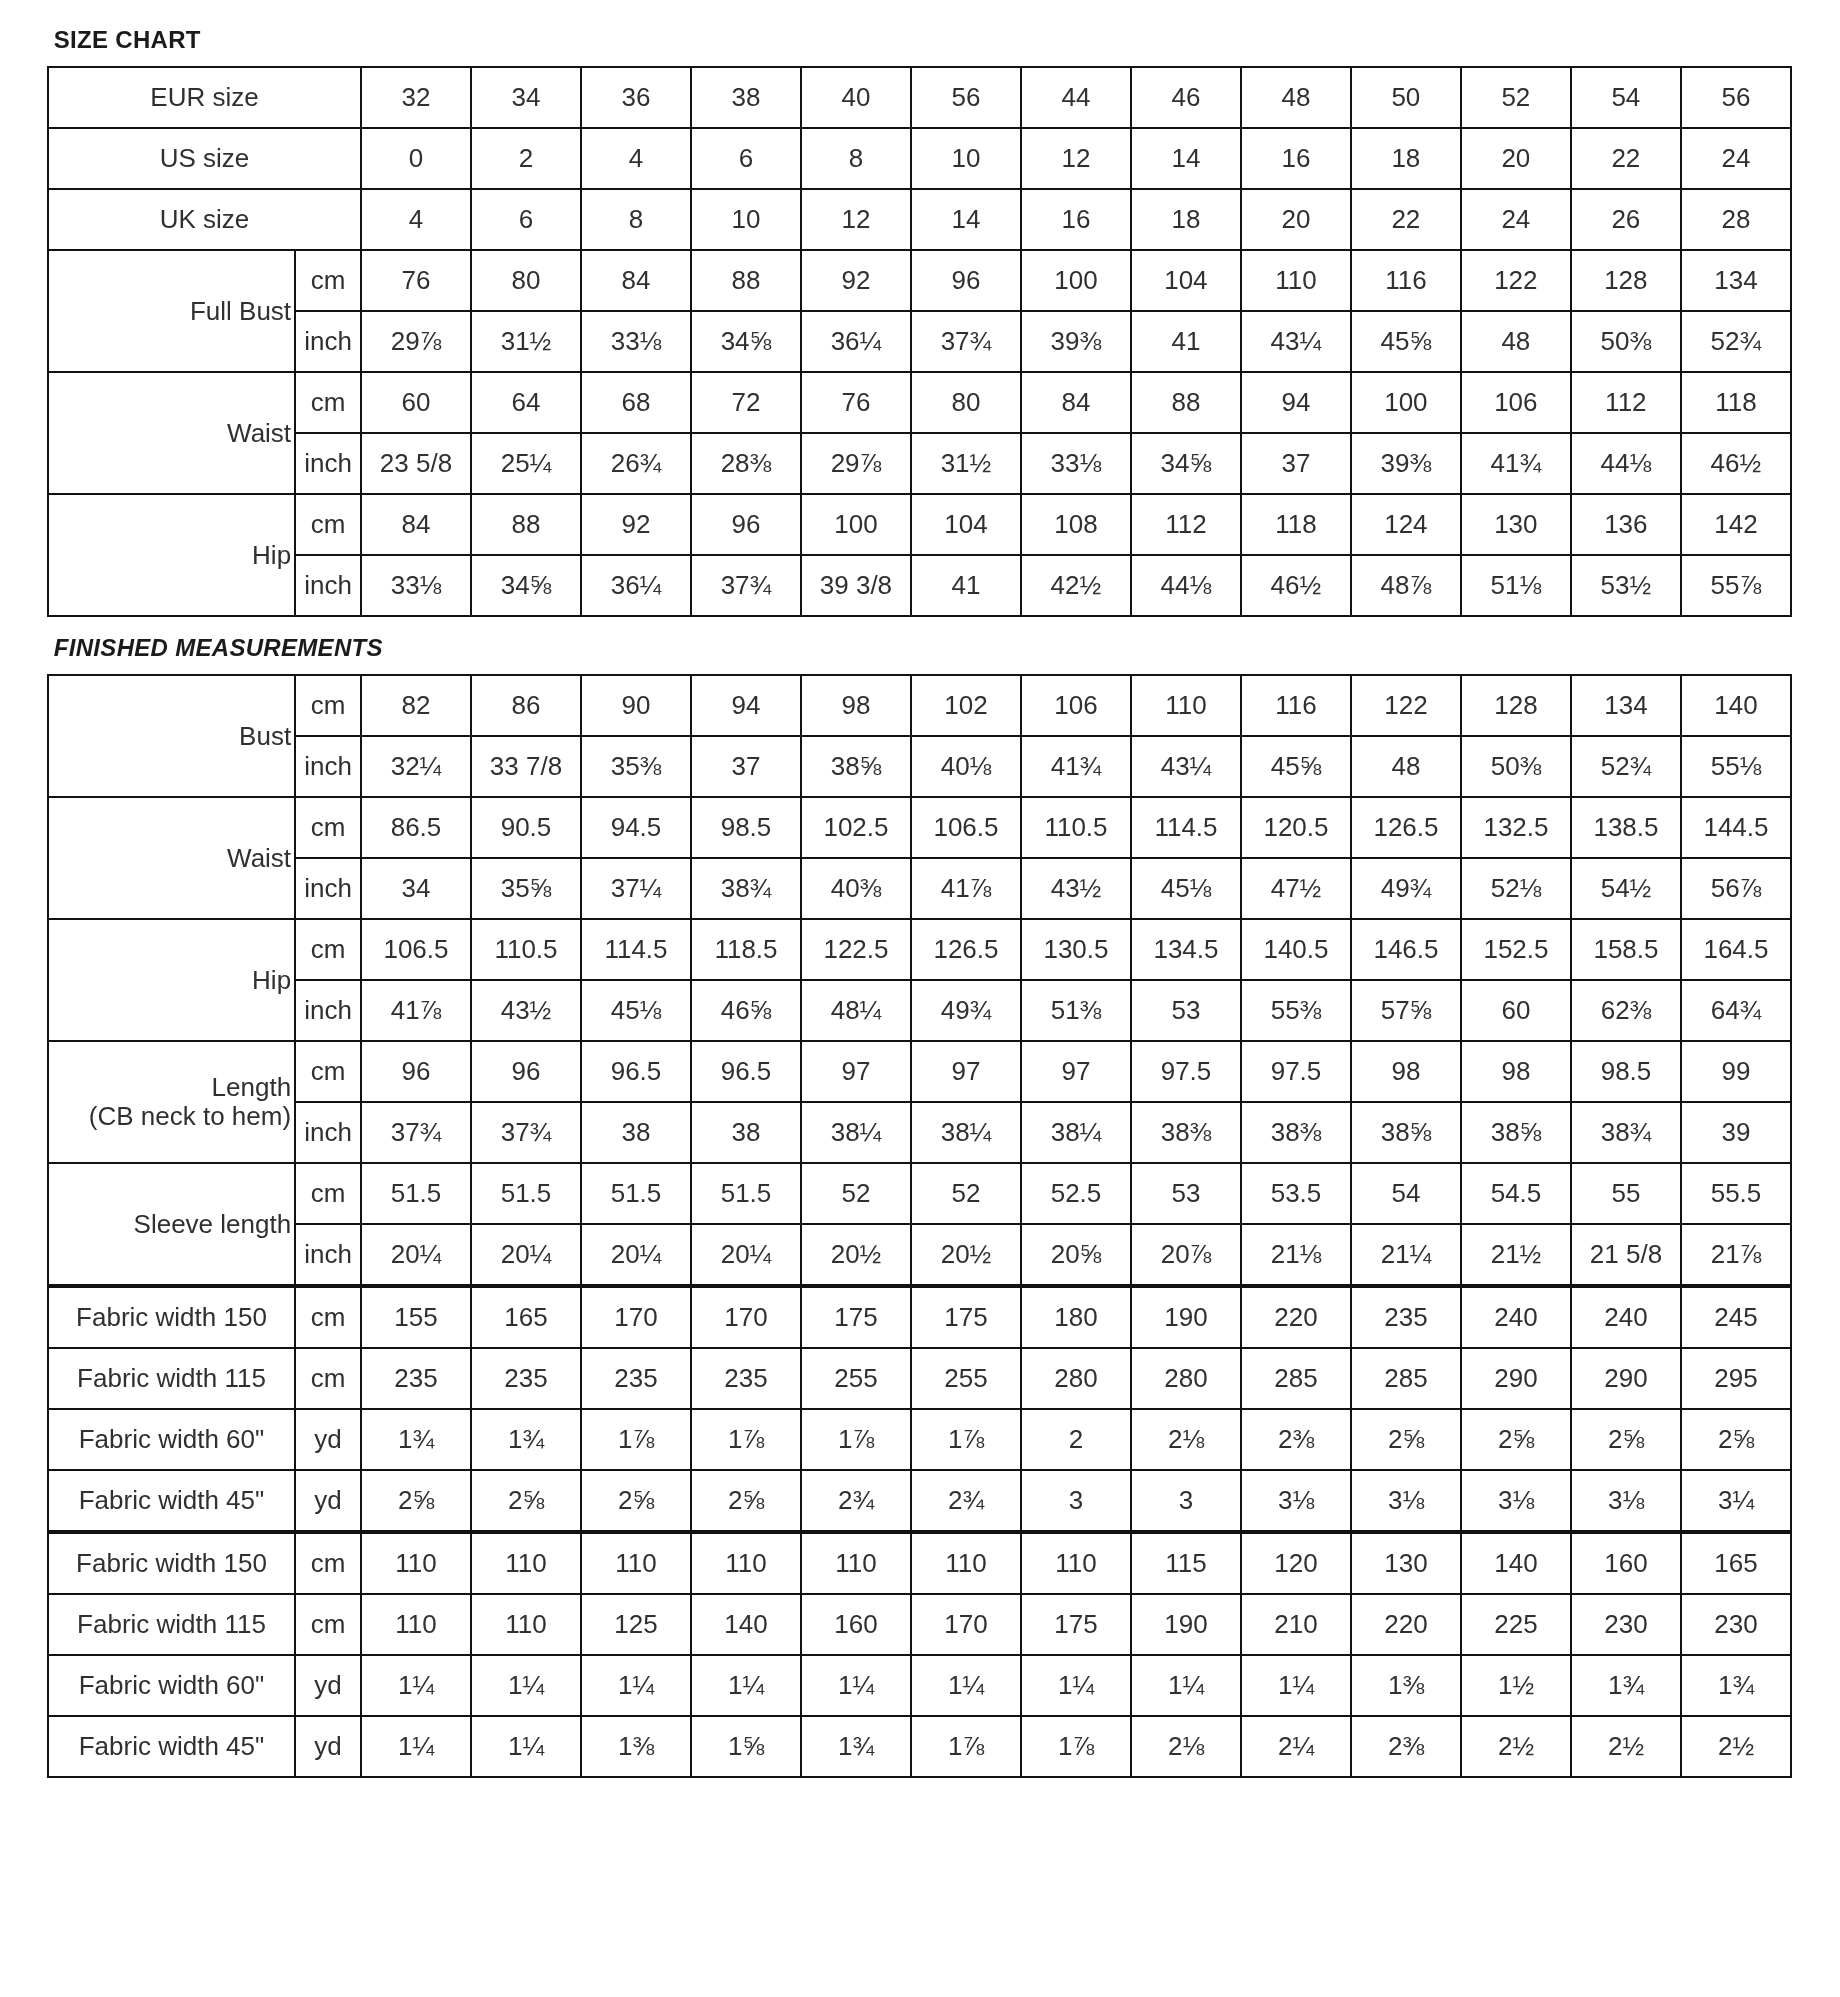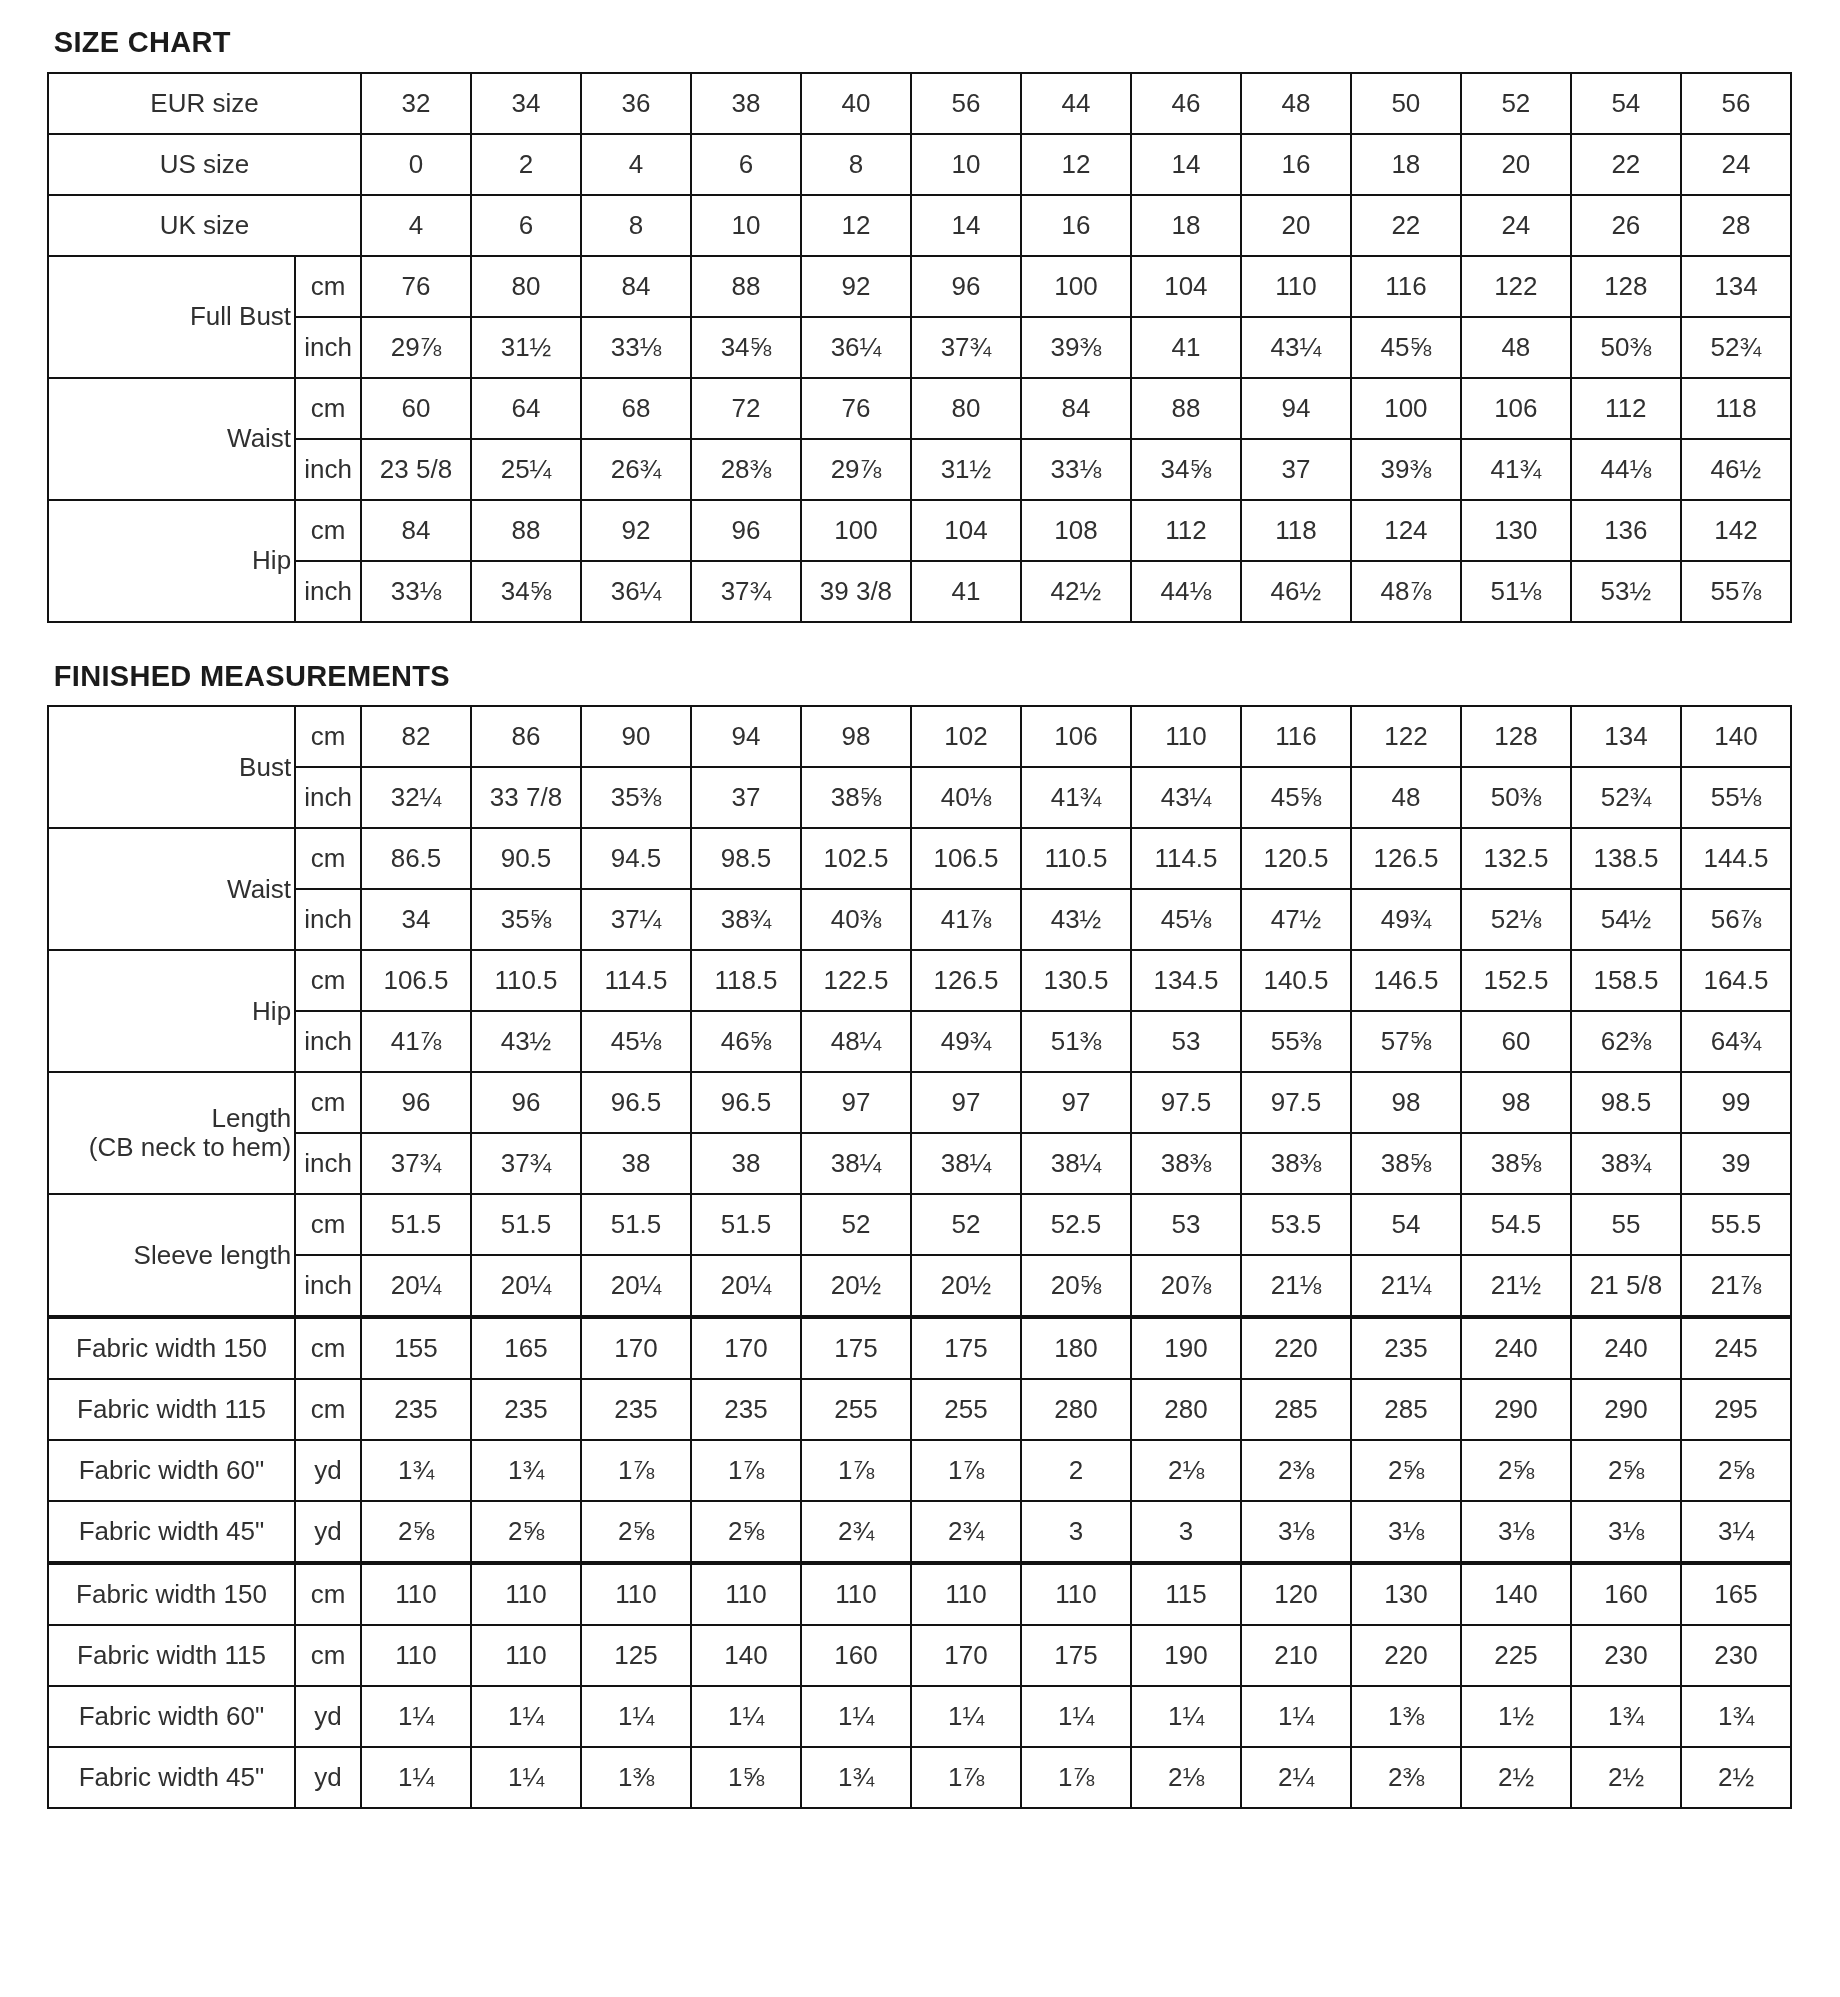--- a/index.html
+++ b/index.html
@@ -5,28 +5,28 @@
   html, body { margin: 0; padding: 0; background: #ffffff; }
   body {
     width: 1840px;
     min-height: 1997px;
     box-sizing: border-box;
     padding: 27px 48px 29px 47px;
     font-family: "Liberation Sans", sans-serif;
     color: #222222;
   }
   .section-title {
-    font-size: 29px;
+    font-size: 24px;
     font-weight: 700;
     letter-spacing: 0.3px;
     color: #1b1b1b;
     margin: 0 0 12.7px 6.8px;
     line-height: 1.1;
   }
-  .section-title.subsequent { margin-top: 38px; }
+  .section-title.subsequent { margin-top: 18px; font-style: italic; }
   table.data-table {
     width: 100%;
     border-collapse: collapse;
     table-layout: fixed;
     border: 2.9px solid #121212;
   }
   table.data-table td {
     border: 2px solid #121212;
     text-align: center;
     vertical-align: middle;

